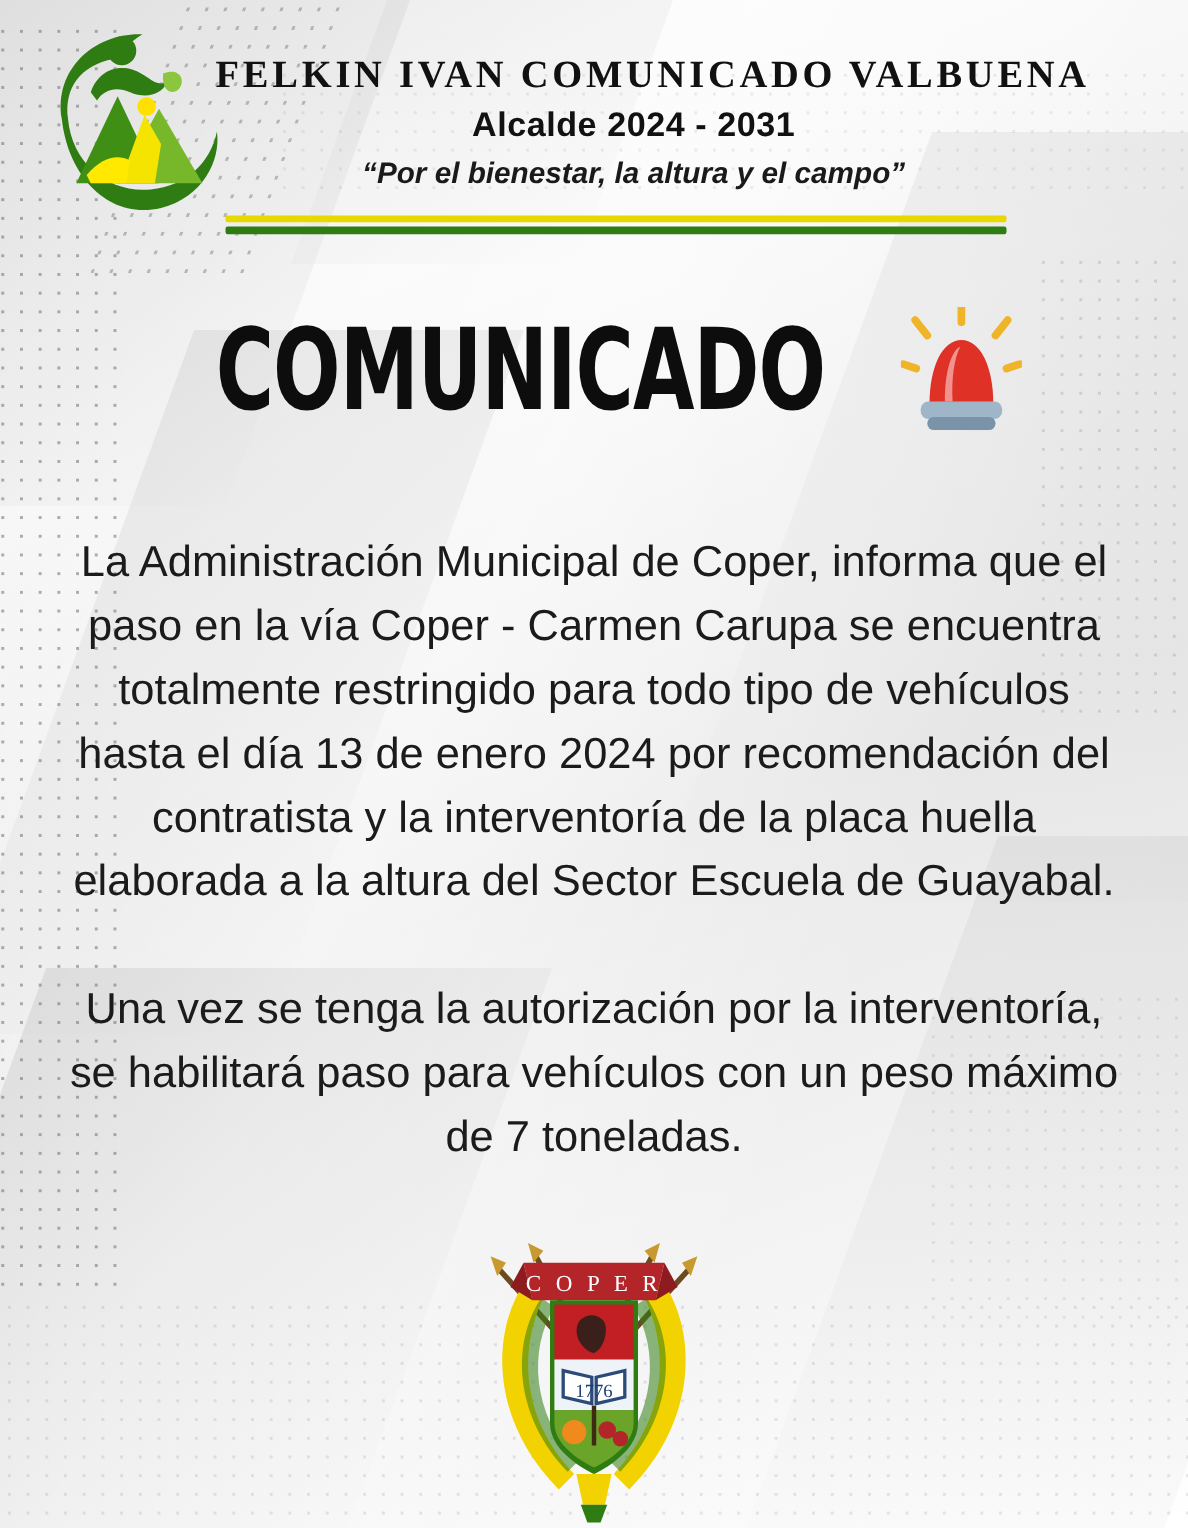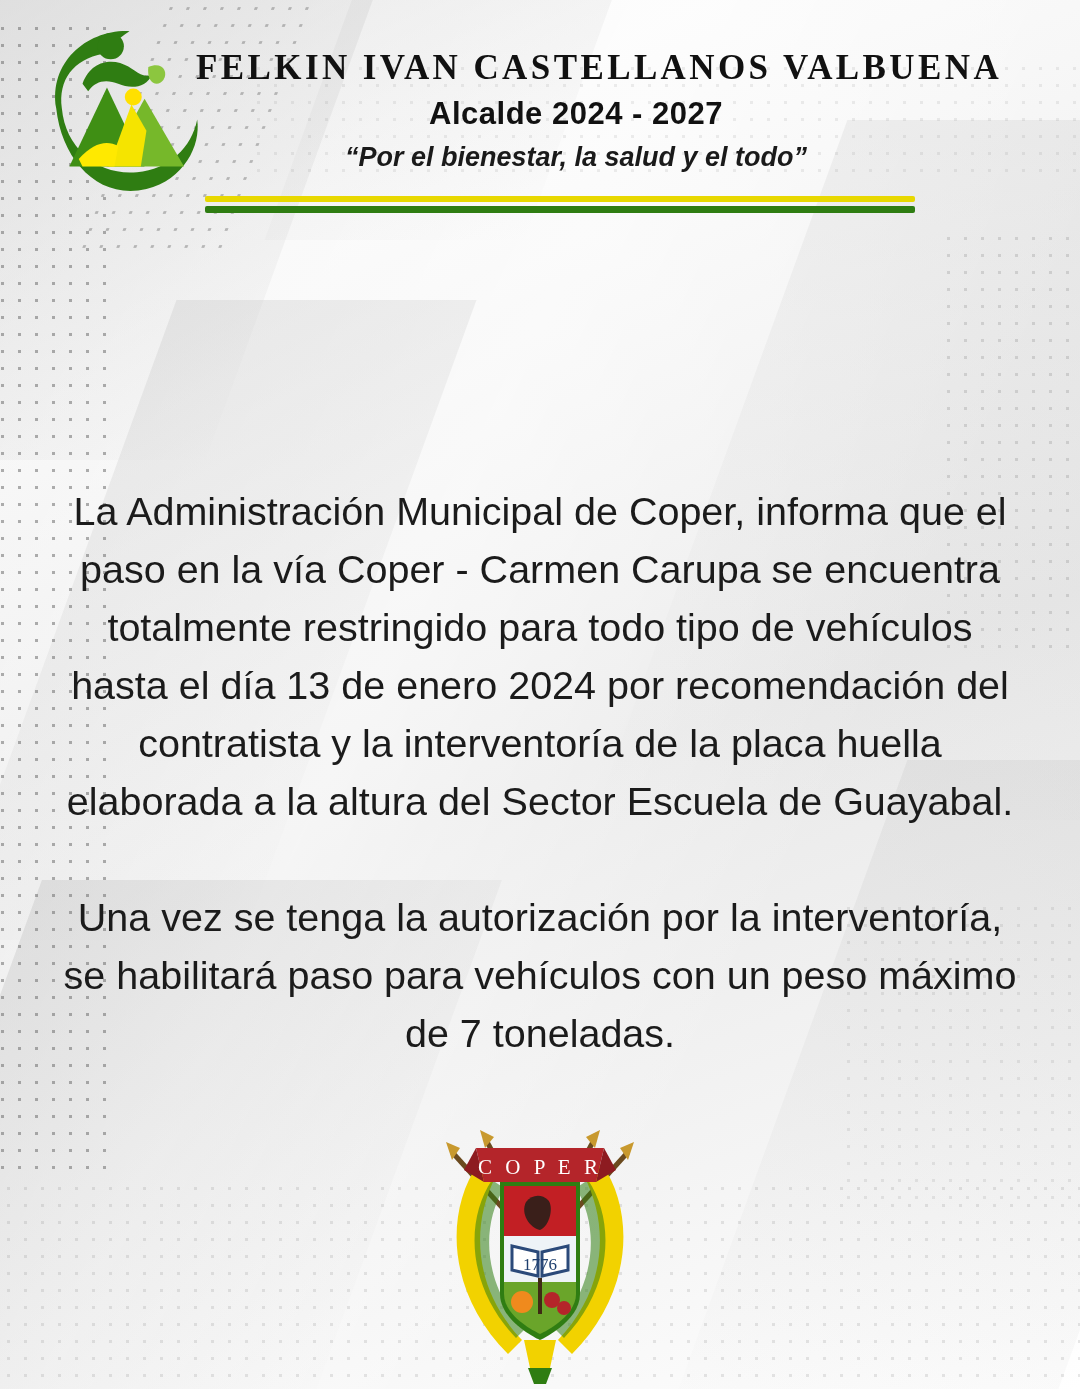--- a/index.html
+++ b/index.html
@@ -182,31 +182,50 @@
       <path d="M44 158 L84 74 L124 158 Z" fill="#3f8f14"></path>
       <path d="M84 158 L124 86 L166 158 Z" fill="#76b82a"></path>
 
       <path d="M86 158 L110 92 L126 120 L120 158 Z" fill="#f5e400"></path>
       <path d="M54 150 C70 132 84 130 96 136 L92 158 L58 158 Z" fill="#ffe900"></path>
 
       <circle cx="112" cy="84" r="9" fill="#ffe000"></circle>
     </svg>
 
     <div id="header-text">
-      <div id="mayor-name">FELKIN IVAN CASTELLANOS VALBUENA</div>
-      <div id="mayor-role">Alcalde 2024 - 2027</div>
-      <div id="mayor-slogan">“Por el bienestar, la salud y el todo”</div>
+      <div id="mayor-name">FELKIN IVAN COMUNICADO VALBUENA</div>
+      <div id="mayor-role">Alcalde 2024 - 2031</div>
+      <div id="mayor-slogan">“Por el bienestar, la altura y el campo”</div>
     </div>
 
     <div id="rule-wrap">
       <div class="rule yellow"></div>
       <div class="rule green"></div>
     </div>
   </div>
 
+  <div id="title-row">
+    <div id="title-text">COMUNICADO</div>
+    <svg id="siren" viewBox="0 0 110 118">
+
+      <g stroke="#f0b429" stroke-width="7" stroke-linecap="round" fill="none">
+        <line x1="55" y1="14" x2="55" y2="0"></line>
+        <line x1="24" y1="26" x2="13" y2="12"></line>
+        <line x1="86" y1="26" x2="97" y2="12"></line>
+        <line x1="14" y1="56" x2="2" y2="52"></line>
+        <line x1="96" y1="56" x2="108" y2="52"></line>
+      </g>
+
+      <path d="M26 88 C26 54 38 30 55 30 C72 30 84 54 84 88 Z" fill="#e03127"></path>
+      <path d="M40 86 C40 58 46 40 54 36 C48 48 46 66 47 86 Z" fill="#f5a3a0" opacity="0.85"></path>
+
+      <rect x="18" y="86" width="74" height="16" rx="7" fill="#9fb6c9"></rect>
+      <rect x="24" y="100" width="62" height="12" rx="6" fill="#7b93a8"></rect>
+    </svg>
+  </div>
 
   <div id="body-text">
     <p>La Administración Municipal de Coper, informa que el paso en la vía Coper - Carmen Carupa se encuentra totalmente restringido para todo tipo de vehículos hasta el día 13 de enero 2024 por recomendación del contratista y la interventoría de la placa huella elaborada a la altura del Sector Escuela de Guayabal.</p>
     <p class="second">Una vez se tenga la autorización por la interventoría, se habilitará paso para vehículos con un peso máximo de 7 toneladas.</p>
   </div>
 
   <svg id="coat" viewBox="0 0 280 268">
 
     <g stroke="#6b4a1f" stroke-width="5">
       <line x1="52" y1="34" x2="108" y2="96"></line>

